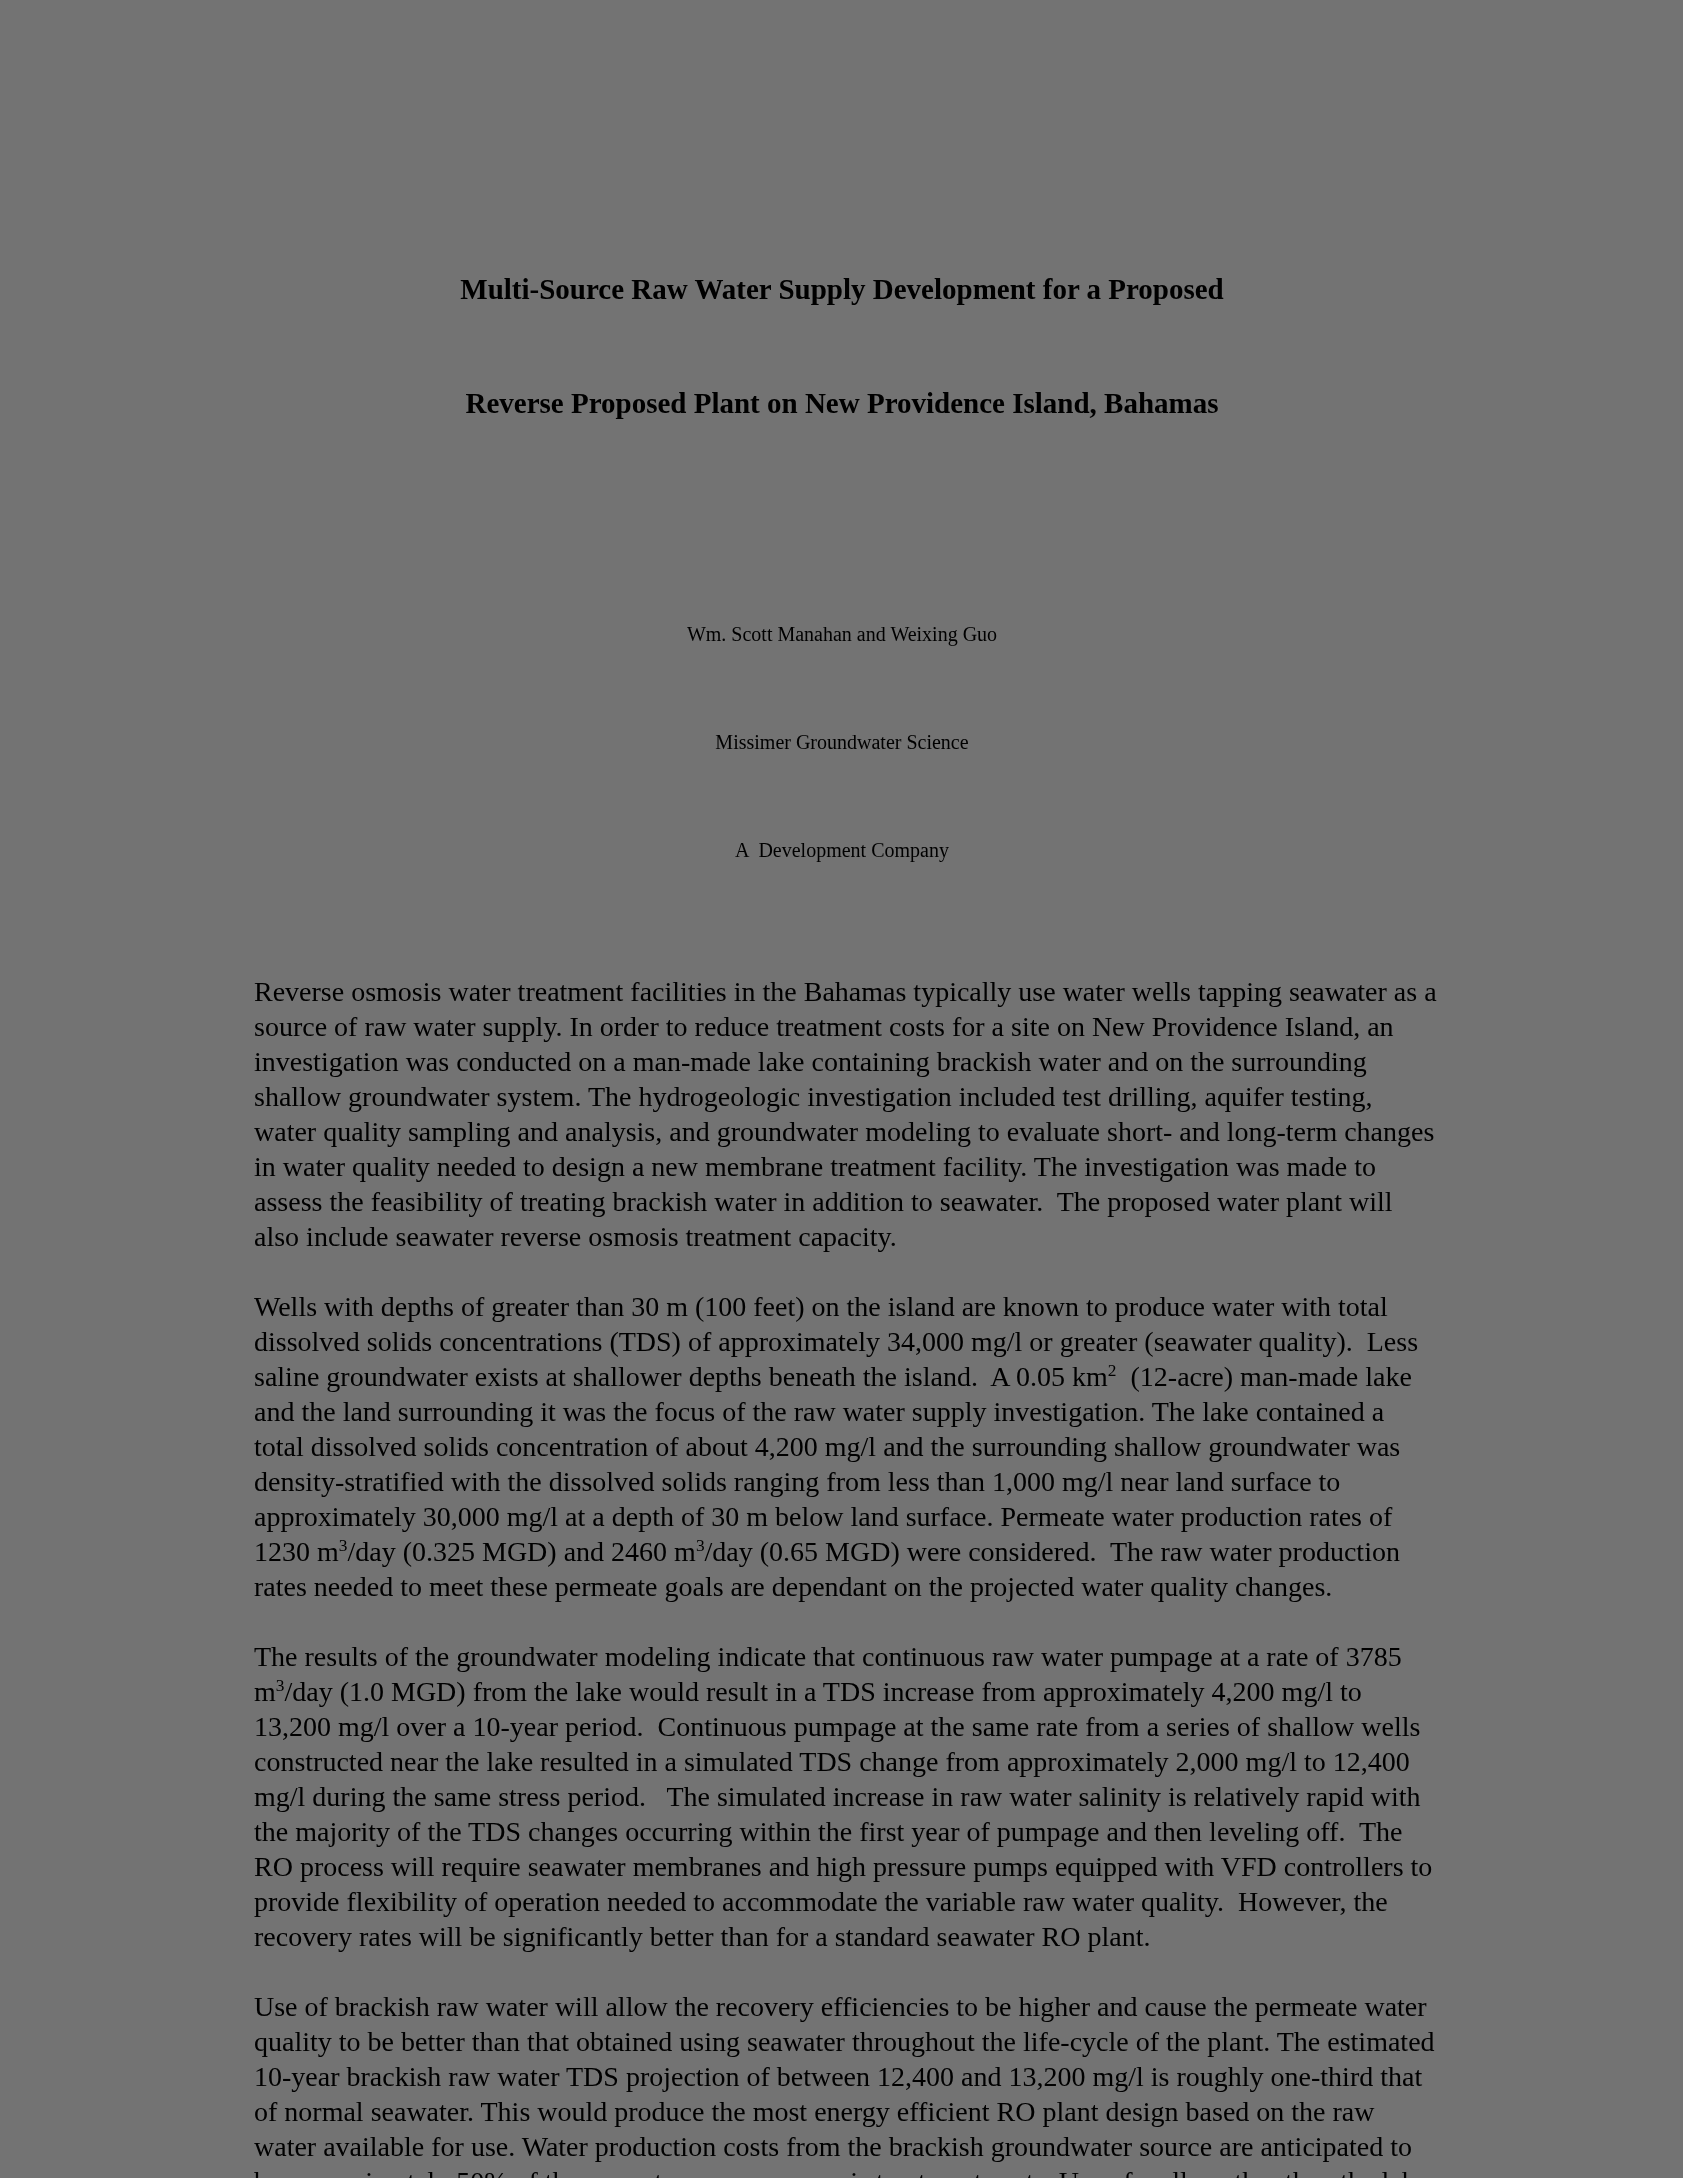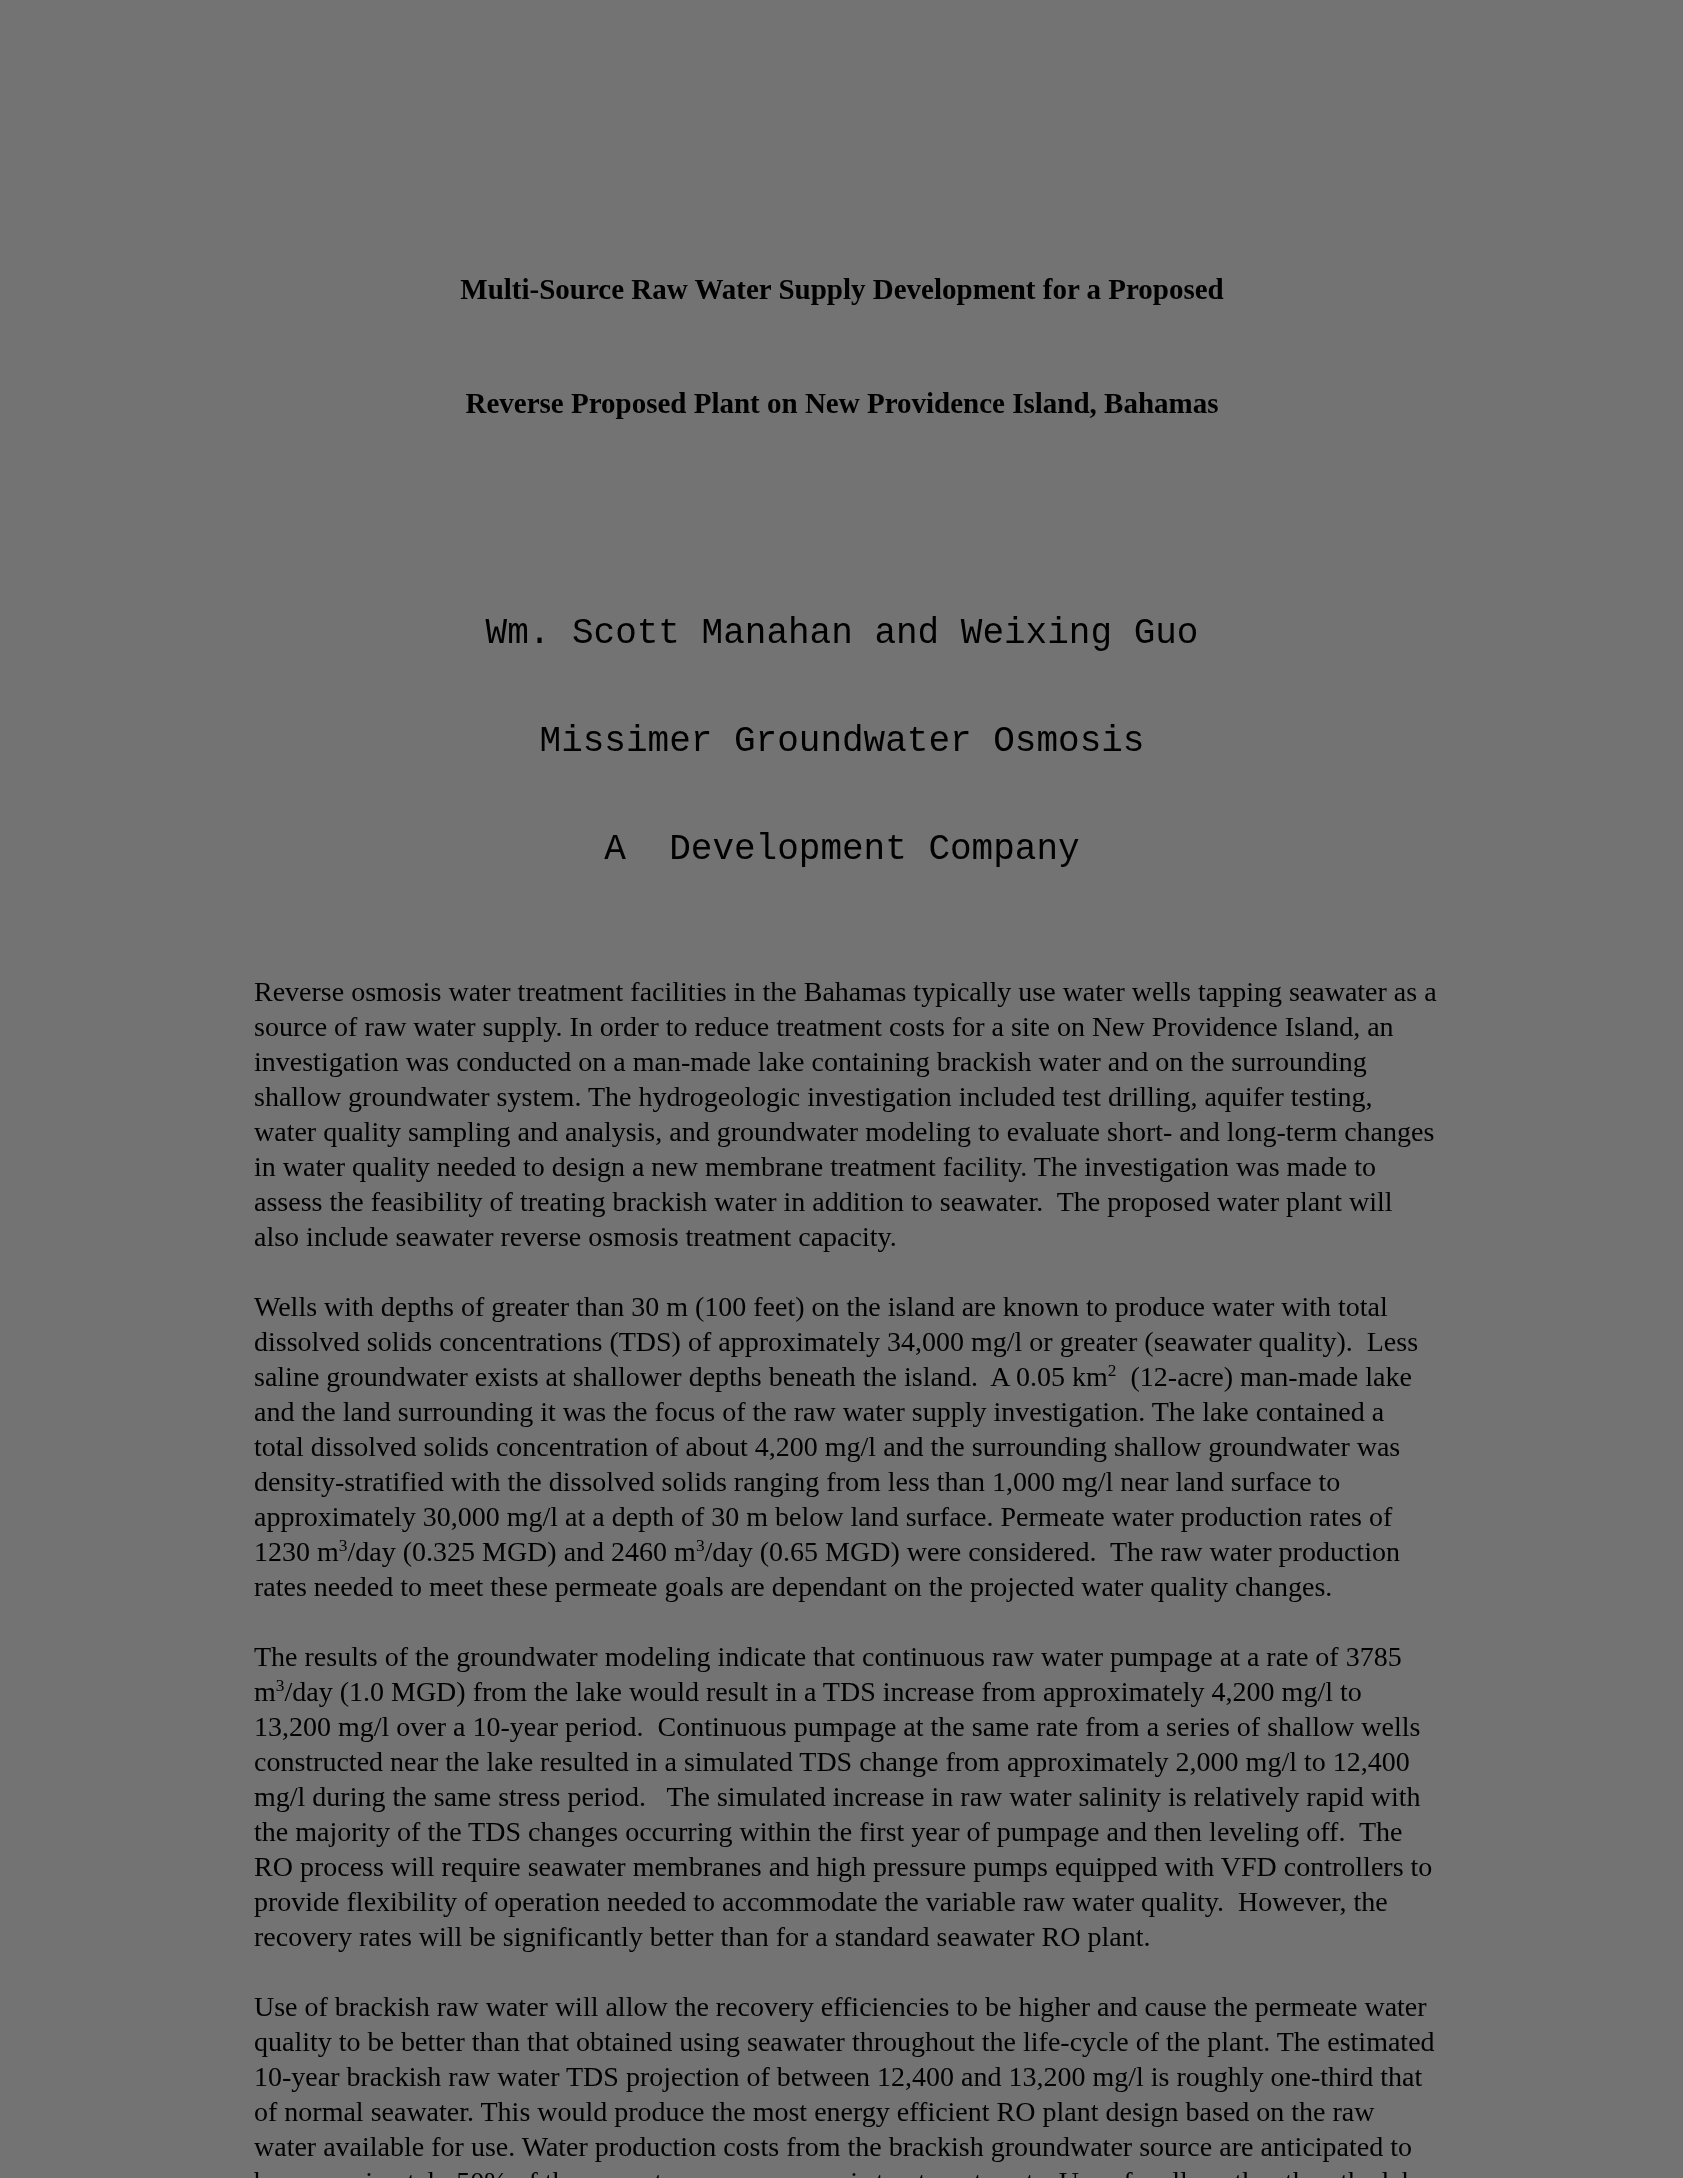--- a/index.html
+++ b/index.html
@@ -21,24 +21,23 @@
   .doc-title {
     text-align: center;
     font-weight: bold;
     font-size: 29px;
     line-height: 38px;
     white-space: pre-wrap;
   }
   .authors {
     margin-top: 46px;
     text-align: center;
-    font-size: 36px;
+    font-size: 20px;
     line-height: 36px;
     white-space: pre-wrap;
-    font-family: Liberation Mono, monospace;
   }
   .abstract {
     margin-top: 34px;
     font-size: 28px;
     line-height: 35px;
     text-align: left;
   }
   .abstract p {
     margin: 0 0 35px 8px;
     white-space: pre-wrap;
@@ -55,21 +54,21 @@
 <div class="page">
   <div class="content">
 
     <div class="doc-title">
       <div>Multi-Source Raw Water Supply Development for a Proposed</div>
       <div>Reverse Proposed Plant on New Providence Island, Bahamas</div>
     </div>
 
     <div class="authors">
       <div>Wm. Scott Manahan and Weixing Guo</div>
-      <div>Missimer Groundwater Osmosis</div>
+      <div>Missimer Groundwater Science</div>
       <div>A  Development Company</div>
     </div>
 
     <div class="abstract">
       <p>Reverse osmosis water treatment facilities in the Bahamas typically use water wells tapping seawater as a source of raw water supply. In order to reduce treatment costs for a site on New Providence Island, an investigation was conducted on a man-made lake containing brackish water and on the surrounding shallow groundwater system. The hydrogeologic investigation included test drilling, aquifer testing, water quality sampling and analysis, and groundwater modeling to evaluate short- and long-term changes in water quality needed to design a new membrane treatment facility. The investigation was made to assess the feasibility of treating brackish water in addition to seawater.  The proposed water plant will also include seawater reverse osmosis treatment capacity.</p>
       <p>Wells with depths of greater than 30 m (100 feet) on the island are known to produce water with total dissolved solids concentrations (TDS) of approximately 34,000 mg/l or greater (seawater quality).  Less saline groundwater exists at shallower depths beneath the island.  A 0.05 km<sup>2</sup>  (12-acre) man-made lake and the land surrounding it was the focus of the raw water supply investigation. The lake contained a total dissolved solids concentration of about 4,200 mg/l and the surrounding shallow groundwater was density-stratified with the dissolved solids ranging from less than 1,000 mg/l near land surface to approximately 30,000 mg/l at a depth of 30 m below land surface. Permeate water production rates of 1230 m<sup>3</sup>/day (0.325 MGD) and 2460 m<sup>3</sup>/day (0.65 MGD) were considered.  The raw water production rates needed to meet these permeate goals are dependant on the projected water quality changes.</p>
       <p>The results of the groundwater modeling indicate that continuous raw water pumpage at a rate of 3785 m<sup>3</sup>/day (1.0 MGD) from the lake would result in a TDS increase from approximately 4,200 mg/l to 13,200 mg/l over a 10-year period.  Continuous pumpage at the same rate from a series of shallow wells constructed near the lake resulted in a simulated TDS change from approximately 2,000 mg/l to 12,400 mg/l during the same stress period.   The simulated increase in raw water salinity is relatively rapid with the majority of the TDS changes occurring within the first year of pumpage and then leveling off.  The RO process will require seawater membranes and high pressure pumps equipped with VFD controllers to provide flexibility of operation needed to accommodate the variable raw water quality.  However, the recovery rates will be significantly better than for a standard seawater RO plant.</p>
       <p>Use of brackish raw water will allow the recovery efficiencies to be higher and cause the permeate water quality to be better than that obtained using seawater throughout the life-cycle of the plant. The estimated 10-year brackish raw water TDS projection of between 12,400 and 13,200 mg/l is roughly one-third that of normal seawater. This would produce the most energy efficient RO plant design based on the raw water available for use. Water production costs from the brackish groundwater source are anticipated to be approximately 50% of the seawater reverse osmosis treatment costs. Use of wells, rather than the lake water would result in lower pretreatment costs for the facility. Since the water will be used for irrigation, there may be some seasonal blending opportunities to further reduce the overall water production cost.</p>
     </div>
 

